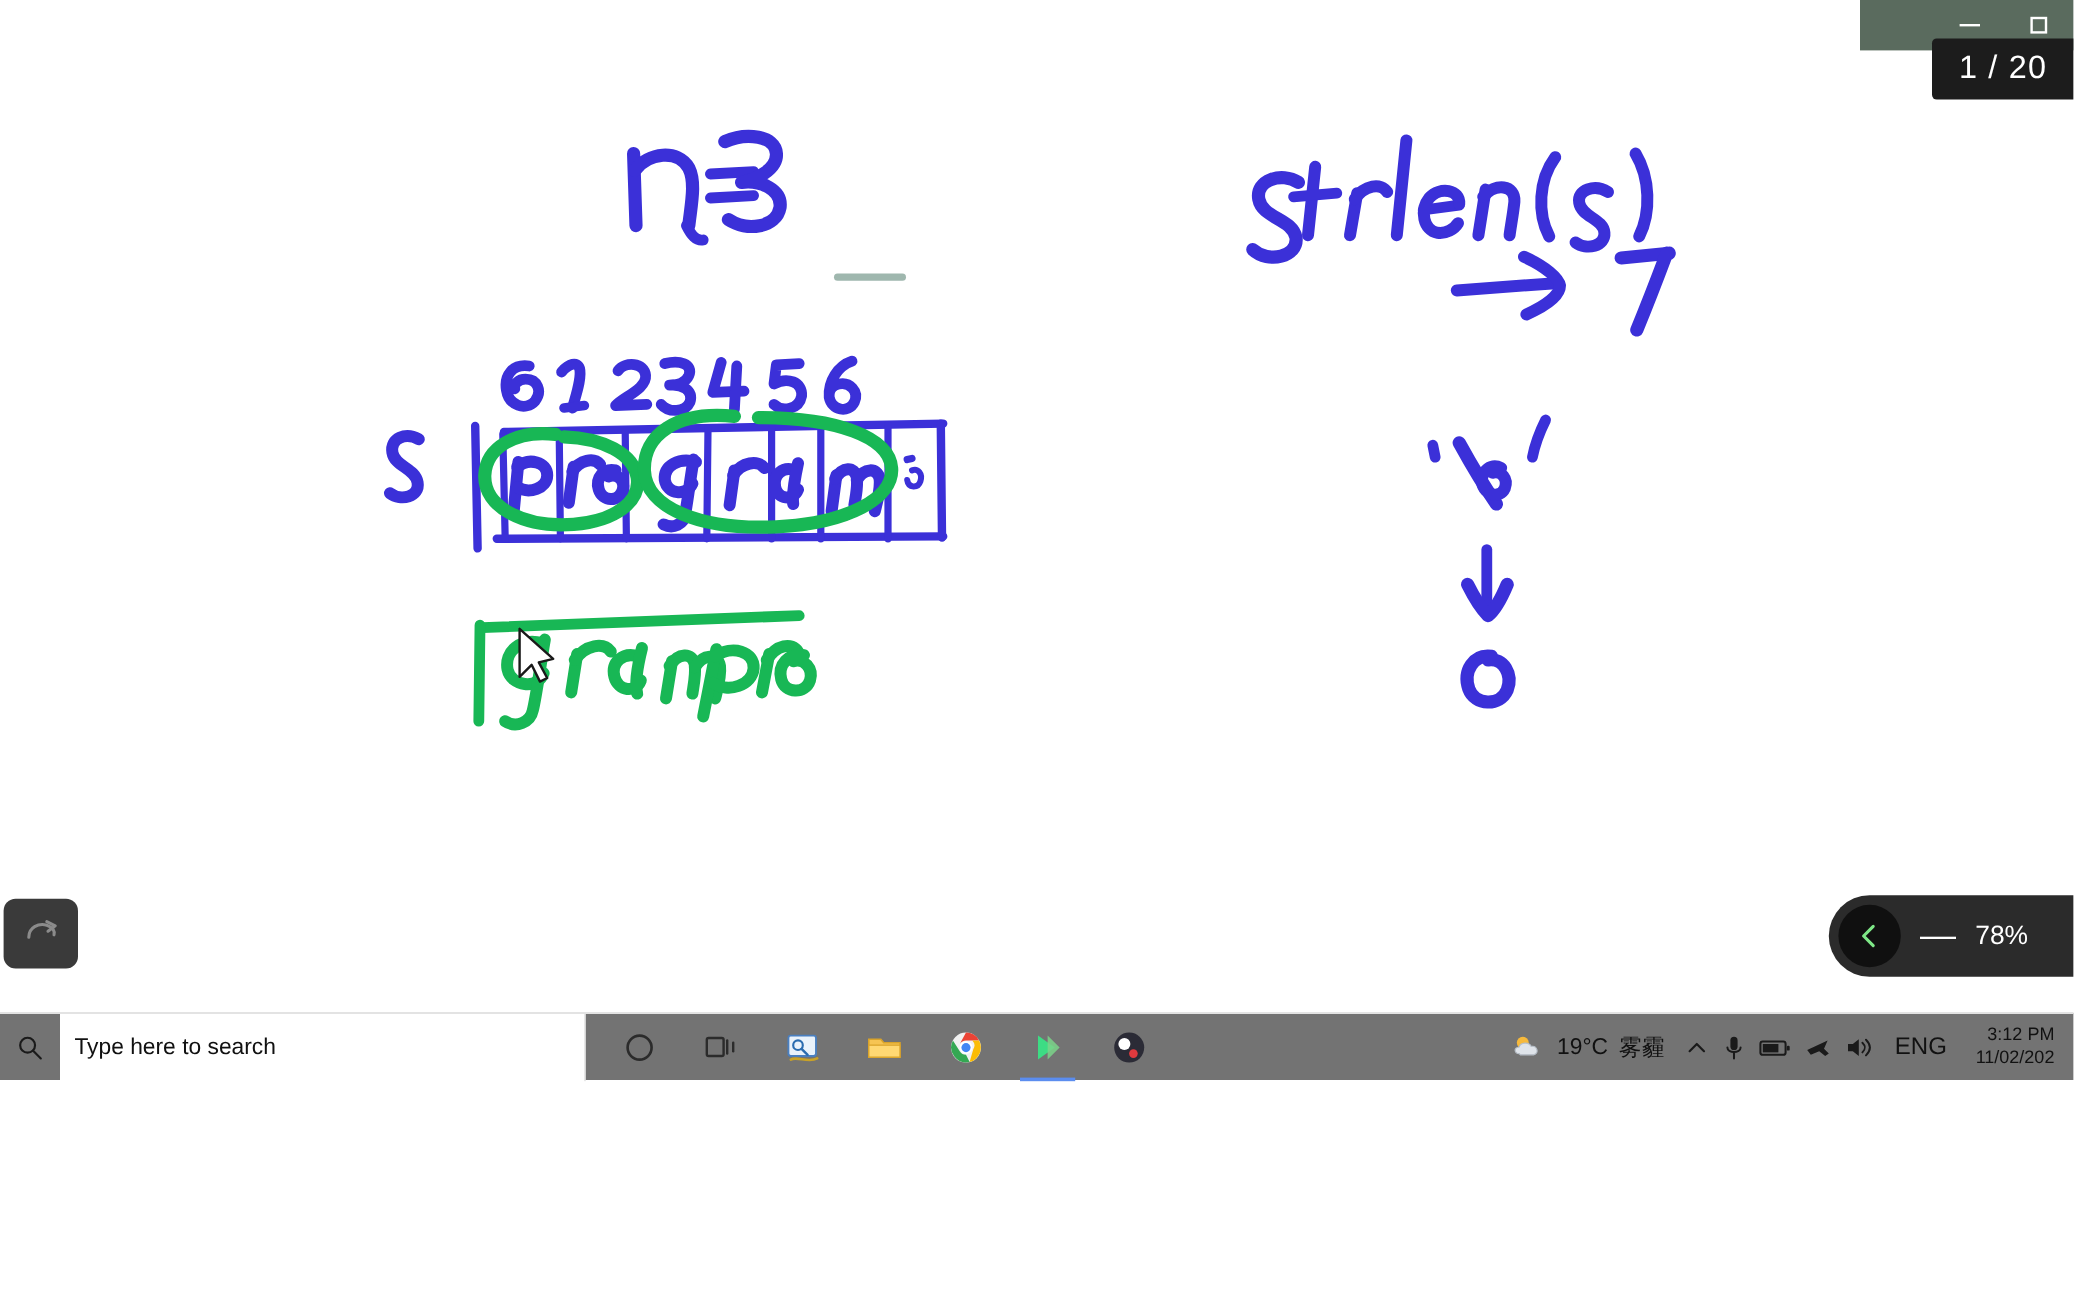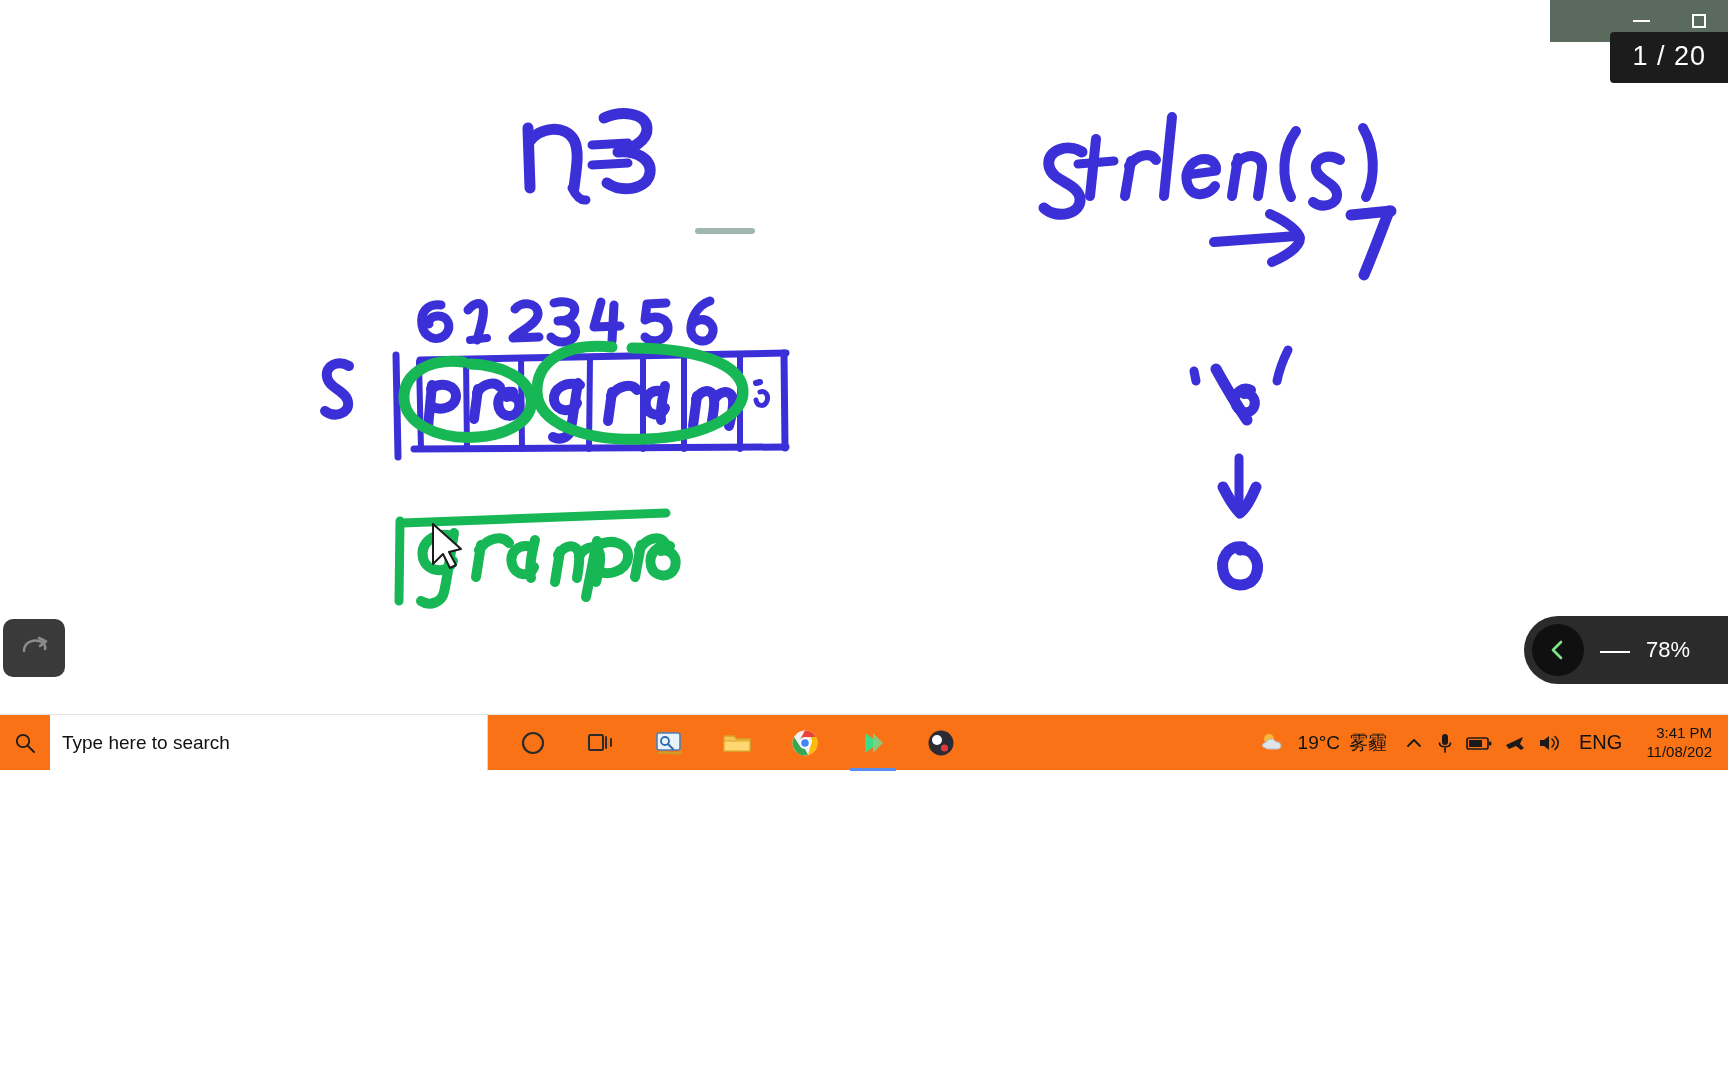--- a/index.html
+++ b/index.html
@@ -2,21 +2,21 @@
 <html><head>
 <meta charset="utf-8">
 <style>
   * { box-sizing: border-box; margin: 0; padding: 0; }
   html, body {
     width: 1728px; height: 1080px;
     overflow: hidden;
     font-family: "Liberation Sans", sans-serif;
     background: #ffffff;
   }
-  #root { position: relative; width: 1728px; height: 770px; background: #fff; }
+  #root { position: relative; width: 1728px; height: 900px; background: #fff; }
 
   
   .canvas {
     position: absolute; left: 0; top: 0;
     width: 1728px; height: 1024px;
     background: #ffffff;
     overflow: hidden;
   }
   .canvas svg { position: absolute; left: 0; top: 0; }
 
@@ -88,21 +88,21 @@
   }
   .zoom-pct {
     color: #ffffff; font-size: 22px; min-width: 60px; 
     cursor: pointer;
   }
 
   
   .taskbar {
     position: absolute; left: 0; bottom: 0;
     width: 1728px; height: 56px;
-    background: #f97316;
+    background: #737373;
     display: flex; align-items: center;
     border-top: 1px solid #e3e3e3;
     z-index: 50;
   }
   .start-btn {
     width: 50px; height: 56px;
     display: flex; align-items: center; justify-content: center;
     cursor: pointer;
   }
   .search-box {
@@ -462,19 +462,19 @@
         <svg width="24" height="22" viewBox="0 0 24 22">
           <path d="M3 8 L7 8 L12 4 L12 18 L7 14 L3 14 Z" fill="#1a1a1a"></path>
           <path d="M15 7 C18 10, 18 12, 15 15" fill="none" stroke="#1a1a1a" stroke-width="1.6" stroke-linecap="round"></path>
           <path d="M18 4.5 C22.5 9, 22.5 13, 18 17.5" fill="none" stroke="#1a1a1a" stroke-width="1.6" stroke-linecap="round"></path>
         </svg>
       </div>
 
       <div class="lang">ENG</div>
 
       <div class="clock">
-        <div>3:41 PM</div>
-        <div>11/08/202</div>
+        <div>3:12 PM</div>
+        <div>11/02/202</div>
       </div>
     </div>
   </div>
 
 </div>
 
 </body></html>

